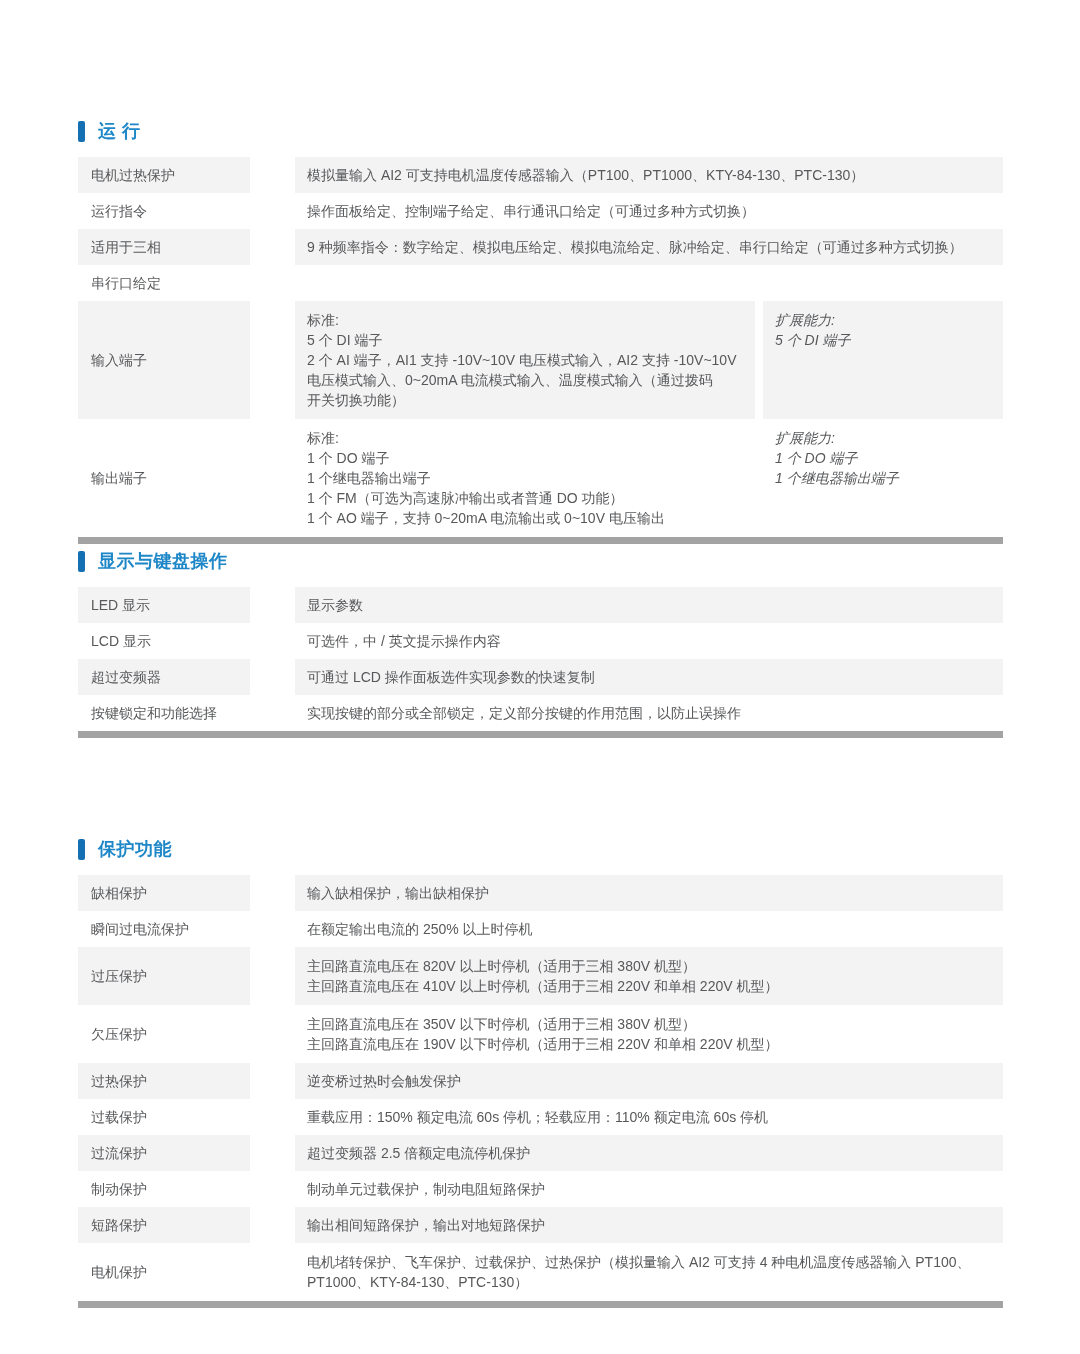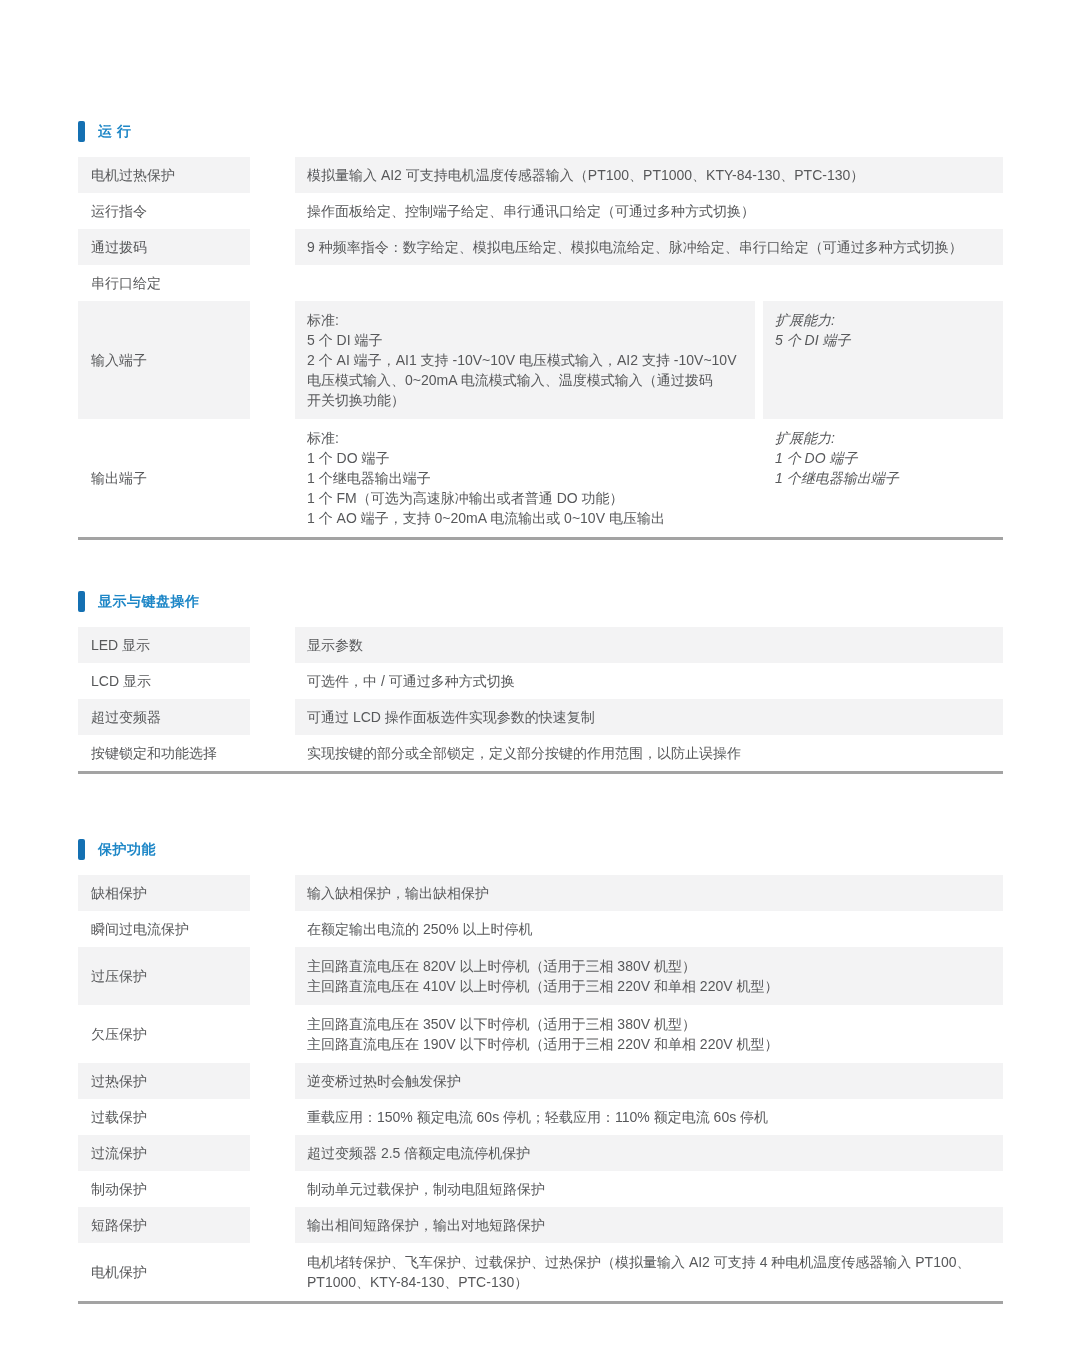--- a/index.html
+++ b/index.html
@@ -27,29 +27,29 @@
   .sec-bar {
     width: 7px;
     height: 21px;
     border-radius: 2px;
     background: var(--accent-bar, #1470b2);
     margin-right: 13px;
     flex: none;
   }
   .sec-title {
     margin: 0;
-    font-size: 14px;
+    font-size: 18px;
     font-weight: bold;
     color: var(--accent-text, #1e87c7);
     letter-spacing: 0.5px;
     line-height: 26px;
   }
   .spec-table {
     width: 100%;
-    border-bottom: 3px solid #a3a3a3;
+    border-bottom: 7px solid #a3a3a3;
   }
   .row {
     display: flex;
     min-height: 36px;
   }
   .cell {
     display: flex;
     align-items: center;
     box-sizing: border-box;
     line-height: 20px;
@@ -105,21 +105,21 @@
         <div class="row white">
           <div class="cell label">
             <span class="text">运行指令</span>
           </div>
           <div class="cell content">
             <span class="text">操作面板给定、控制端子给定、串行通讯口给定（可通过多种方式切换）</span>
           </div>
         </div>
         <div class="row gray">
           <div class="cell label">
-            <span class="text">通过拨码</span>
+            <span class="text">适用于三相</span>
           </div>
           <div class="cell content">
             <span class="text">9 种频率指令：数字给定、模拟电压给定、模拟电流给定、脉冲给定、串行口给定（可通过多种方式切换）</span>
           </div>
         </div>
         <div class="row white">
           <div class="cell label">
             <span class="text">串行口给定</span>
           </div>
         </div>
@@ -152,40 +152,40 @@
           </div>
           <div class="cell content ext">
             <span class="text">扩展能力:
 1 个 DO 端子
 1 个继电器输出端子</span>
           </div>
         </div>
       </div>
   </section>
 
-  <section class="spec-section" style="top:588px">
+  <section class="spec-section" style="top:548px">
     <div class="sec-header">
       <span class="sec-bar"></span>
       <h2 class="sec-title">显示与键盘操作</h2>
     </div>
     <div class="spec-table">
         <div class="row gray">
           <div class="cell label">
             <span class="text">LED 显示</span>
           </div>
           <div class="cell content">
             <span class="text">显示参数</span>
           </div>
         </div>
         <div class="row white">
           <div class="cell label">
             <span class="text">LCD 显示</span>
           </div>
           <div class="cell content">
-            <span class="text">可选件，中 / 可通过多种方式切换</span>
+            <span class="text">可选件，中 / 英文提示操作内容</span>
           </div>
         </div>
         <div class="row gray">
           <div class="cell label">
             <span class="text">超过变频器</span>
           </div>
           <div class="cell content">
             <span class="text">可通过 LCD 操作面板选件实现参数的快速复制</span>
           </div>
         </div>

